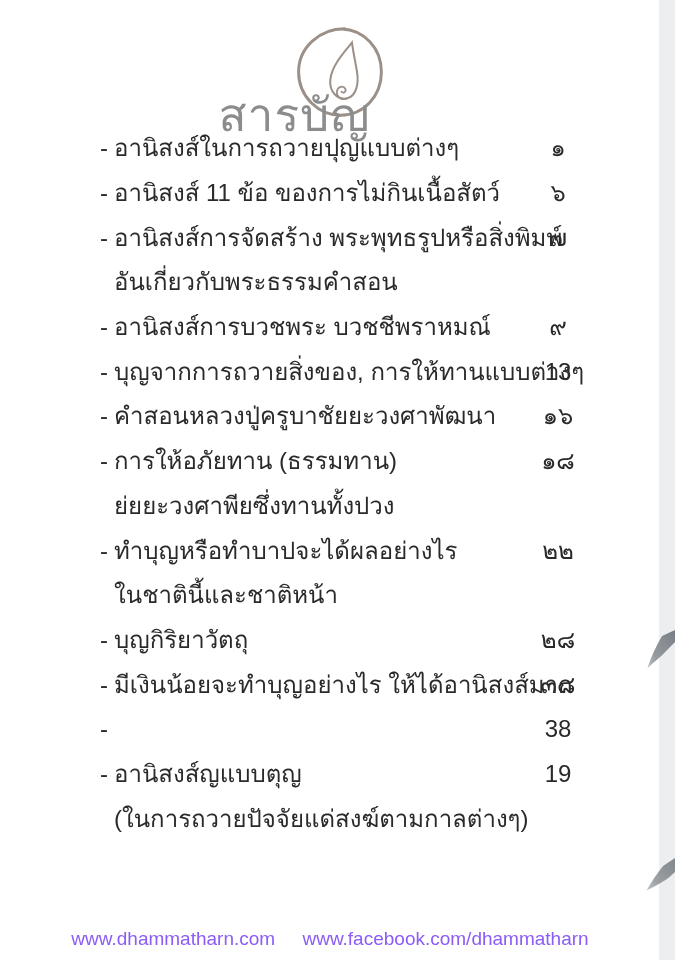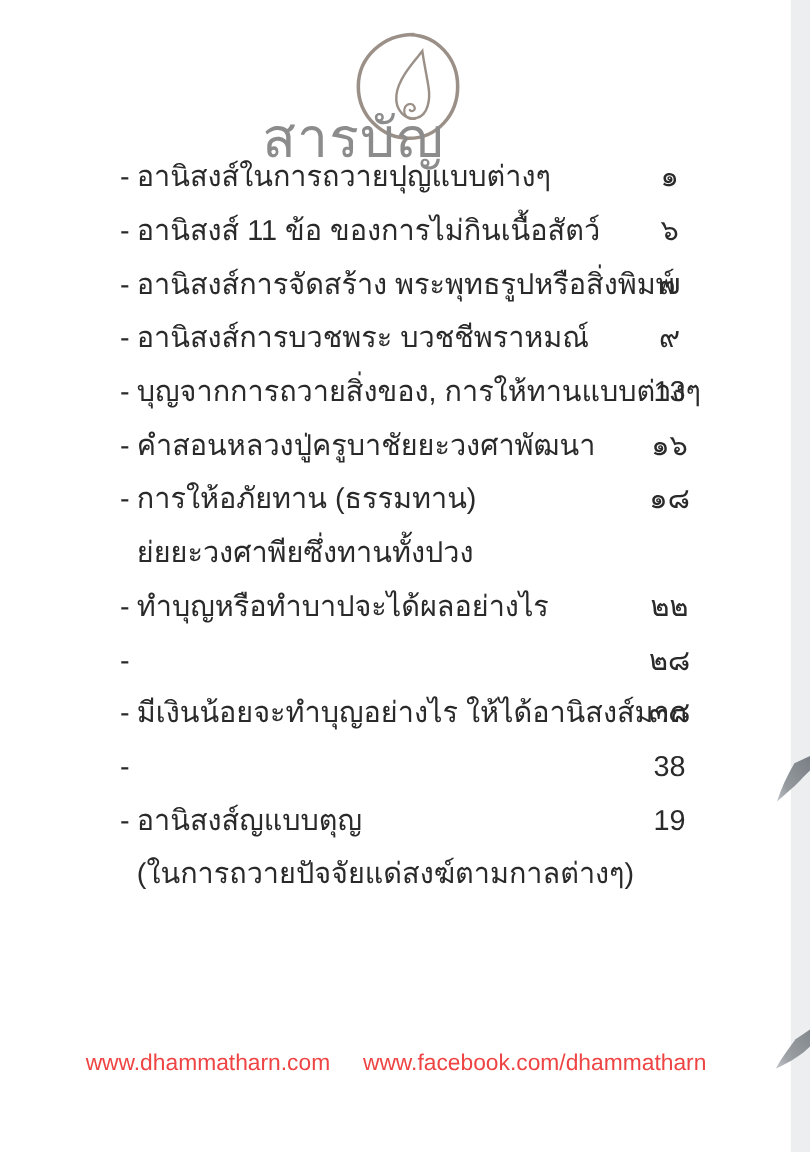--- a/index.html
+++ b/index.html
@@ -66,25 +66,25 @@
   .toc-row.continuation .dash { visibility: hidden; }
   .toc-row .pagenum {
     position: absolute;
     left: 437px;
     width: 42px;
     text-align: center;
   }
   
   .footer {
     position: absolute;
-    left: 0; top: 876px;
+    left: 0; top: 928px;
     width: 660px;
     text-align: center;
     font-size: 19px;
-    color: #ef4444;
+    color: #8b5cf6;
   }
   .footer .url { margin: 0 11px; }
 </style>
 </head>
 <body>
 
 <div class="page">
 
   <div class="edge-band"></div>
 
@@ -123,20 +123,25 @@
       <li class="toc-row">
     <span class="dash">-</span>
     <span class="text">อานิสงส์ 11 ข้อ ของการไม่กินเนื้อสัตว์</span>
     <span class="pagenum">๖</span>
   </li>
       <li class="toc-row">
     <span class="dash">-</span>
     <span class="text">อานิสงส์การจัดสร้าง พระพุทธรูปหรือสิ่งพิมพ์</span>
     <span class="pagenum">๗</span>
   </li>
+      <li class="toc-row continuation">
+    <span class="dash">-</span>
+    <span class="text">อันเกี่ยวกับพระธรรมคำสอน</span>
+    <span class="pagenum"></span>
+  </li>
       <li class="toc-row">
     <span class="dash">-</span>
     <span class="text">อานิสงส์การบวชพระ บวชชีพราหมณ์</span>
     <span class="pagenum">๙</span>
   </li>
       <li class="toc-row">
     <span class="dash">-</span>
     <span class="text">บุญจากการถวายสิ่งของ, การให้ทานแบบต่างๆ</span>
     <span class="pagenum">13</span>
   </li>
@@ -153,22 +158,28 @@
       <li class="toc-row continuation">
     <span class="dash">-</span>
     <span class="text">ย่ยยะวงศาพียซึ่งทานทั้งปวง</span>
     <span class="pagenum"></span>
   </li>
       <li class="toc-row">
     <span class="dash">-</span>
     <span class="text">ทำบุญหรือทำบาปจะได้ผลอย่างไร</span>
     <span class="pagenum">๒๒</span>
   </li>
-      <li class="toc-row">
-    <span class="dash">-</span>
+      <li class="toc-row continuation">
+    <span class="dash">-</span>
+    <span class="text">ในชาตินี้และชาติหน้า</span>
+    <span class="pagenum"></span>
+  </li>
+      <li class="toc-row">
+    <span class="dash">-</span>
+    <span class="text">บุญกิริยาวัตถุ</span>
     <span class="pagenum">๒๘</span>
   </li>
       <li class="toc-row">
     <span class="dash">-</span>
     <span class="text">มีเงินน้อยจะทำบุญอย่างไร ให้ได้อานิสงส์มาก</span>
     <span class="pagenum">๓๘</span>
   </li>
       <li class="toc-row">
     <span class="dash">-</span>
     <span class="pagenum">38</span>

